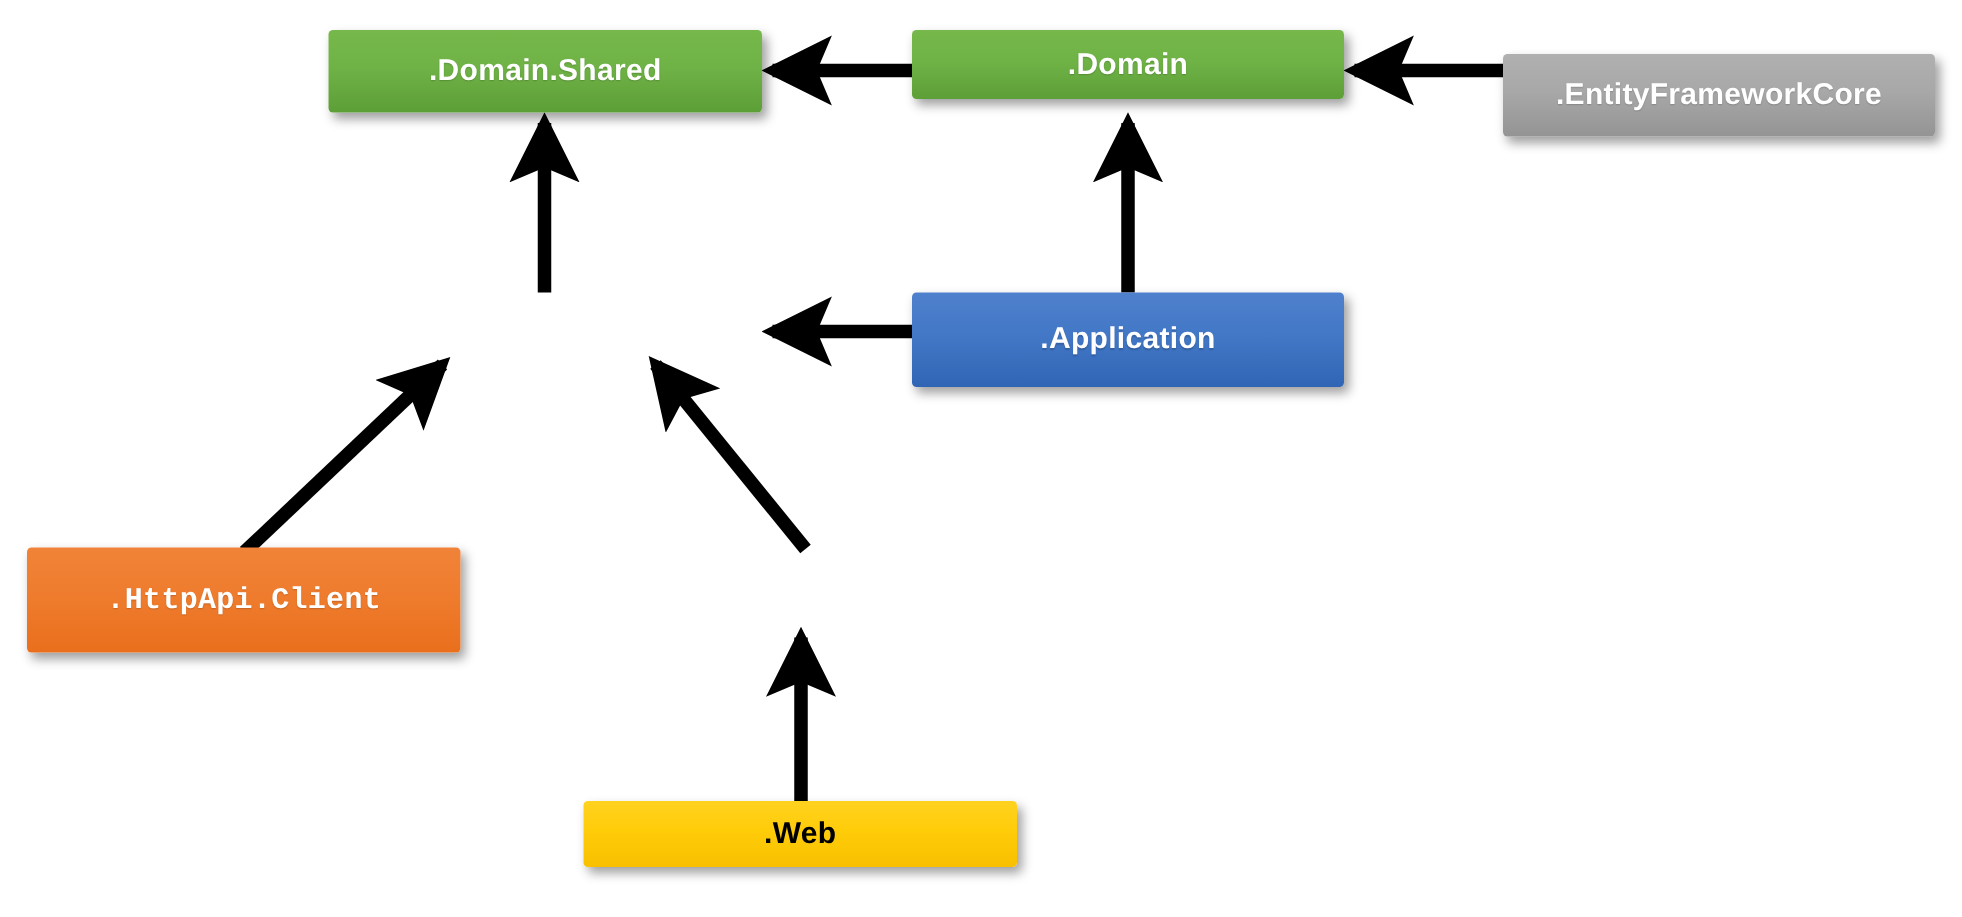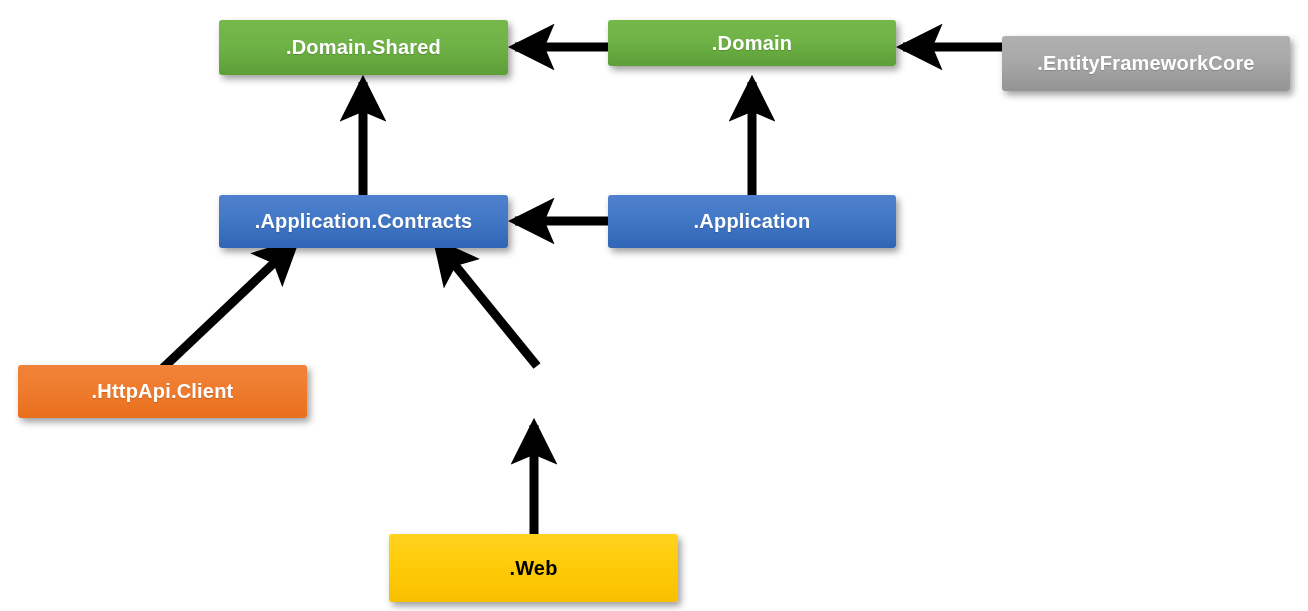--- a/index.html
+++ b/index.html
@@ -100,30 +100,27 @@
   </div>
 
   <div class="node-box node-green" style="left: 608px; top: 20px; width: 288px; height: 46px; color: rgb(255, 255, 255);">
     <span class="node-label">.Domain</span>
   </div>
 
   <div class="node-box node-gray" style="left: 1002px; top: 36px; width: 288px; height: 55px; color: rgb(255, 255, 255);">
     <span class="node-label">.EntityFrameworkCore</span>
   </div>
 
-  <div class="node-box node-blue" style="left: 219px; top: 195px; width: 289px; height: 53px; color: rgb(255, 255, 255);">
-    <span class="node-label">.Application.Contracts</span>
-  </div>
 
-  <div class="node-box node-blue" style="left: 608px; top: 195px; width: 288px; height: 53px; color: rgb(255, 255, 255);">
+  <div class="node-box node-blue" style="left: 608px; top: 195px; width: 288px; height: 63px; color: rgb(255, 255, 255);">
     <span class="node-label">.Application</span>
   </div>
 
-  <div class="node-box node-orange" style="left: 18px; top: 365px; width: 289px; height: 53px; color: rgb(255, 255, 255);">
+  <div class="node-box node-orange" style="left: 18px; top: 365px; width: 289px; height: 70px; color: rgb(255, 255, 255); font-family: Liberation Mono, monospace;">
     <span class="node-label">.HttpApi.Client</span>
   </div>
 
 
-  <div class="node-box node-yellow" style="left: 389px; top: 534px; width: 289px; height: 68px; color: rgb(0, 0, 0);">
+  <div class="node-box node-yellow" style="left: 389px; top: 534px; width: 289px; height: 44px; color: rgb(0, 0, 0);">
     <span class="node-label">.Web</span>
   </div>
 
 </div>
 
 </body></html>

